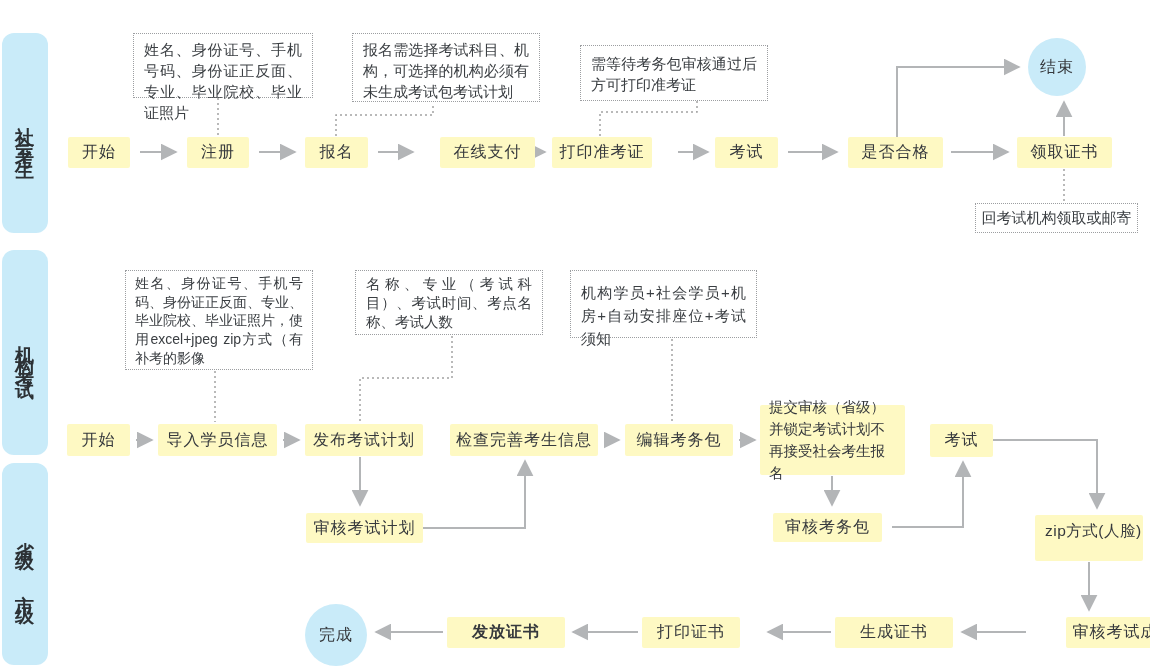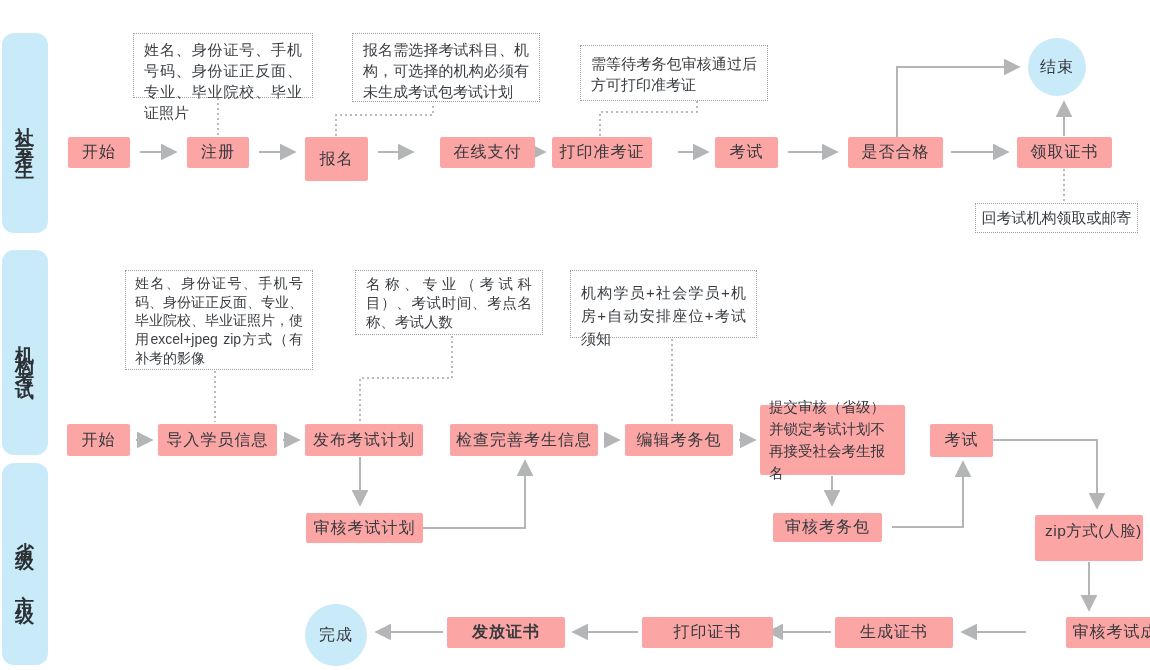--- a/index.html
+++ b/index.html
@@ -7,21 +7,21 @@
   .canvas{position:relative;width:1150px;height:670px;background:#ffffff;overflow:hidden;}
   .edges{position:absolute;left:0;top:0;width:1150px;height:670px;}
 
   
   .lane{position:absolute;left:2px;width:46px;background:#c9ebf9;border-radius:12px;
         display:flex;align-items:center;justify-content:center;}
   .lane-label{writing-mode:vertical-rl;text-orientation:upright;letter-spacing:11px;
         font-size:19px;font-weight:600;color:#2c3135;line-height:1;}
 
   
-  .nd{position:absolute;background:#fca5a5;border-radius:2px;display:flex;
+  .nd{position:absolute;background:#fef9c3;border-radius:2px;display:flex;
       align-items:center;justify-content:center;font-size:16px;color:#36393d;
       letter-spacing:1px;box-sizing:border-box;}
   .cc{border-radius:50%;background:#c9ebf9;letter-spacing:1px;}
   .nd-left{justify-content:flex-start;text-align:left;font-size:14.5px;line-height:22px;
       letter-spacing:0;padding:2px 9px;}
   .nd-wrap{display:block;text-align:left;padding:6px 0 0 10px;font-size:15.5px;
       line-height:20px;letter-spacing:0.5px;}
   .bold{font-weight:bold;}
 
   
@@ -88,42 +88,42 @@
   </div>
   <div class="lane" style="top:250px;height:205px;">
     <span class="lane-label">机构考试</span>
   </div>
   <div class="lane" style="top:463px;height:202px;">
     <span class="lane-label">省级/市级</span>
   </div>
 
   <div class="nd" style="left:68px;top:137px;width:62px;height:31px;">开始</div>
   <div class="nd" style="left:187px;top:137px;width:62px;height:31px;">注册</div>
-  <div class="nd" style="left:305px;top:137px;width:63px;height:44px;">报名</div>
+  <div class="nd" style="left:305px;top:137px;width:63px;height:31px;">报名</div>
   <div class="nd" style="left:440px;top:137px;width:95px;height:31px;">在线支付</div>
   <div class="nd" style="left:552px;top:137px;width:100px;height:31px;">打印准考证</div>
   <div class="nd" style="left:715px;top:137px;width:63px;height:31px;">考试</div>
   <div class="nd" style="left:848px;top:137px;width:95px;height:31px;">是否合格</div>
   <div class="nd" style="left:1017px;top:137px;width:95px;height:31px;">领取证书</div>
   <div class="nd cc" style="left:1028px;top:38px;width:58px;height:58px;">结束</div>
 
   <div class="nd" style="left:67px;top:424px;width:63px;height:32px;">开始</div>
   <div class="nd" style="left:158px;top:424px;width:119px;height:32px;">导入学员信息</div>
   <div class="nd" style="left:305px;top:424px;width:118px;height:32px;">发布考试计划</div>
   <div class="nd" style="left:450px;top:424px;width:148px;height:32px;">检查完善考生信息</div>
   <div class="nd" style="left:625px;top:424px;width:108px;height:32px;text-align:center;">编辑考务包</div>
   <div class="nd nd-left" style="left:760px;top:405px;width:145px;height:70px;">提交审核（省级）并锁定考试计划不再接受社会考生报名</div>
   <div class="nd" style="left:930px;top:424px;width:63px;height:33px;">考试</div>
 
   <div class="nd" style="left:306px;top:513px;width:117px;height:30px;">审核考试计划</div>
   <div class="nd" style="left:773px;top:513px;width:109px;height:29px;">审核考务包</div>
   <div class="nd nd-wrap" style="left:1035px;top:515px;width:108px;height:46px;">zip方式(人脸)</div>
   <div class="nd" style="left:1030px;top:617px;width:115px;height:31px;margin-left:36px;">审核考试成绩</div>
   <div class="nd" style="left:835px;top:617px;width:118px;height:31px;">生成证书</div>
-  <div class="nd" style="left:642px;top:617px;width:131px;height:31px;">打印证书</div>
+  <div class="nd" style="left:642px;top:617px;width:98px;height:31px;">打印证书</div>
   <div class="nd bold" style="left:447px;top:617px;width:118px;height:31px;">发放证书</div>
   <div class="nd cc" style="left:305px;top:604px;width:62px;height:62px;">完成</div>
 
   <div class="note n-a2" style="left:352px;top:33px;width:188px;height:69px;">报名需选择考试科目、机构，可选择的机构必须有未生成考试包考试计划</div>
   <div class="note n-a1" style="left:133px;top:33px;width:180px;height:65px;">姓名、身份证号、手机号码、身份证正反面、专业、毕业院校、毕业证照片</div>
   <div class="note n-a3" style="left:580px;top:45px;width:188px;height:56px;">需等待考务包审核通过后方可打印准考证</div>
   <div class="note n-a4" style="left:975px;top:203px;width:163px;height:30px;">回考试机构领取或邮寄</div>
   <div class="note n-b1" style="left:125px;top:270px;width:188px;height:100px;">姓名、身份证号、手机号码、身份证正反面、专业、毕业院校、毕业证照片，使用excel+jpeg zip方式（有补考的影像</div>
   <div class="note n-b2" style="left:355px;top:270px;width:188px;height:65px;">名称、专业（考试科目）、考试时间、考点名称、考试人数</div>
   <div class="note n-b3" style="left:570px;top:270px;width:187px;height:68px;">机构学员+社会学员+机房+自动安排座位+考试须知</div>

